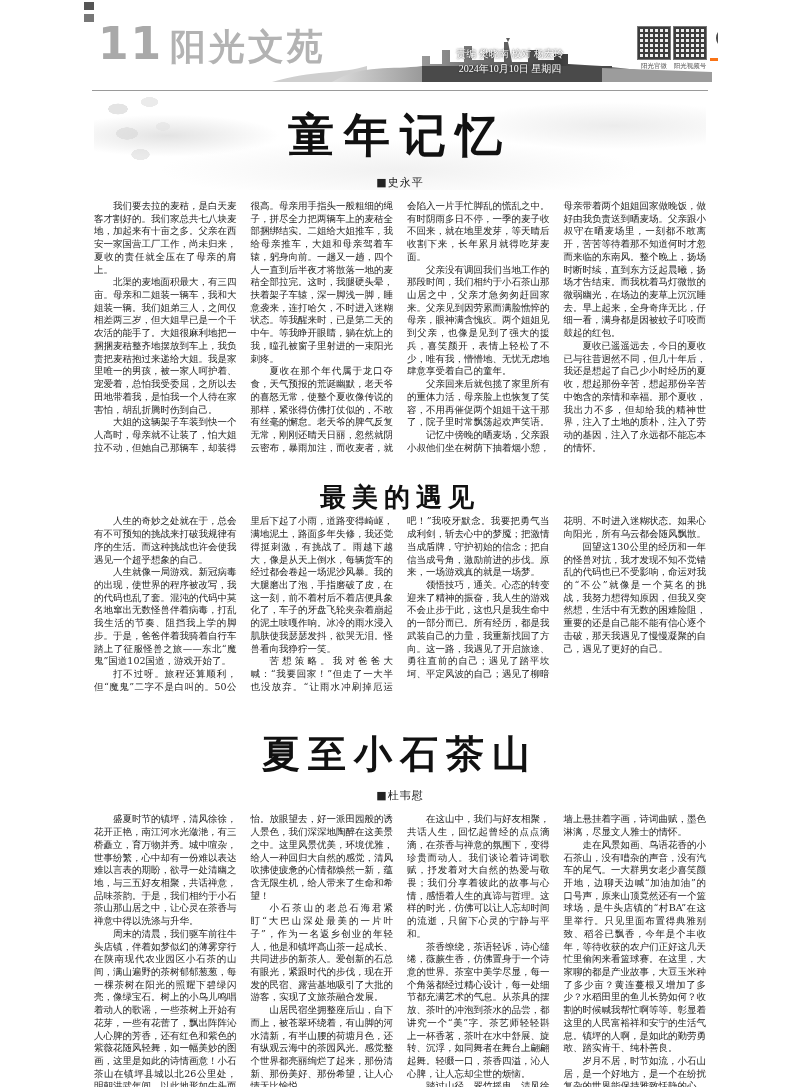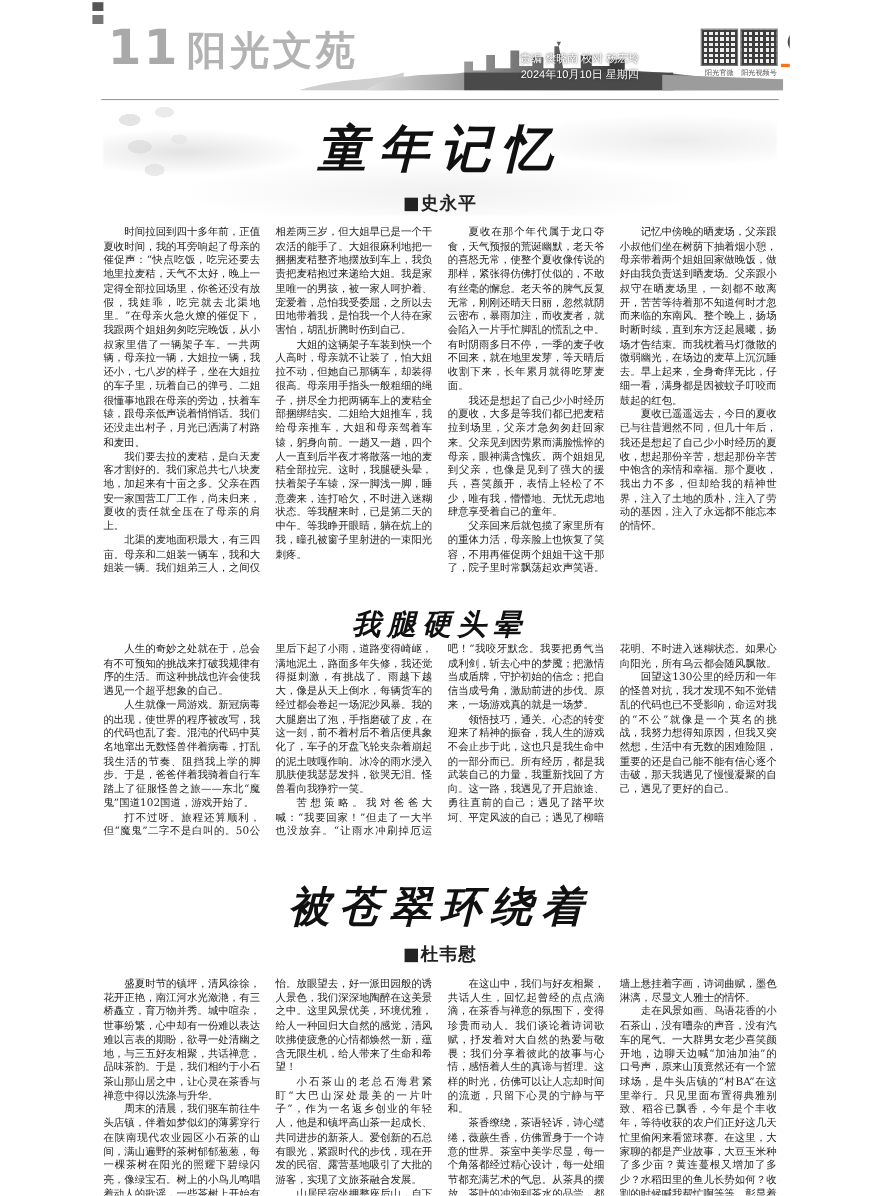--- a/index.html
+++ b/index.html
@@ -22,22 +22,22 @@
     font-family:"DejaVu Sans","Liberation Sans",sans-serif;
     font-size:44px;font-weight:bold;color:#a9a9a9;line-height:1;letter-spacing:2px;
   }
   .section-name{
     position:absolute;left:78px;top:10px;
     font-size:36px;font-weight:bold;color:#b3b3b3;letter-spacing:3px;line-height:1;
     text-shadow:0 0 1px #fff;
   }
   .skyline{position:absolute;left:180px;top:18px;width:440px;height:50px;}
   .pub-info{
-    position:absolute;left:275px;top:28px;width:320px;
-    font-family:Liberation Sans, sans-serif;
+    position:absolute;left:258px;top:28px;width:320px;
+    font-family:Liberation Serif, serif;
     font-size:10px;color:#fff;text-align:center;line-height:1.5;
     text-shadow:0 0 2px #222;
   }
   .brand{position:absolute;left:618px;top:6px;width:112px;text-align:center;}
   .brand-row{display:flex;align-items:center;justify-content:center;gap:3px;}
   .sun-logo{
     width:20px;height:20px;border-radius:50%;background:#4a4a4a;position:relative;flex:0 0 auto;
   }
   .sun-logo::after{
     content:"";position:absolute;left:7px;top:2px;width:10px;height:10px;border-radius:50%;background:#fff;
@@ -77,27 +77,27 @@
   }
   .leaf-deco{
     position:absolute;left:6px;top:4px;width:90px;height:70px;z-index:0;opacity:.55;
     background:
       radial-gradient(ellipse 16px 9px at 20% 20%, #cfcfcf 0 60%, transparent 62%),
       radial-gradient(ellipse 14px 8px at 55% 10%, #dcdcdc 0 60%, transparent 62%),
       radial-gradient(ellipse 18px 10px at 30% 55%, #d6d6d6 0 60%, transparent 62%),
       radial-gradient(ellipse 12px 7px at 70% 45%, #e2e2e2 0 60%, transparent 62%),
       radial-gradient(ellipse 15px 9px at 45% 85%, #d9d9d9 0 60%, transparent 62%);
   }
-  .article-title{position:relative;z-index:1;margin:0;font-weight:bold;color:#111;font-style:italic;}
+  .article-title{position:relative;z-index:1;margin:0;font-weight:bold;color:#111;}
   .a1 .article-title{font-size:46px;letter-spacing:10px;padding-top:14px;}
   .a2 .article-title{font-size:26px;letter-spacing:6px;padding-top:10px;}
   .a3 .article-title{font-size:38px;letter-spacing:8px;padding-top:8px;}
   .article-author{
     position:relative;z-index:1;margin:8px 0 10px 0;
-    font-size:16px;color:#222;letter-spacing:1px;font-weight:bold;
+    font-size:11px;color:#222;letter-spacing:1px;
   }
   .cols{
     column-count:4;column-gap:14px;
     text-align:justify;
   }
   .cols p{
     margin:0;font-size:9.5px;line-height:1.34;text-indent:2em;color:#1d1d1d;
   }
   .a1-body{min-height:248px;}
   .a2-body{min-height:196px;}
@@ -162,53 +162,52 @@
   <hr class="header-rule">
 
   <section class="article a1">
     <div class="title-band">
       <div class="band-bg"></div>
       <div class="leaf-deco"></div>
       <h1 class="article-title">童年记忆</h1>
       <div class="article-author">■史永平</div>
     </div>
     <div class="cols a1-body">
-        <p>时间拉回到四十多年前，正值夏收时间，我的耳旁响起了母亲的催促声：“快点吃饭，吃完还要去地里拉麦秸，天气不太好，晚上一定得全部拉回场里，你爸还没有放假，我娃乖，吃完就去北渠地里。”在母亲火急火燎的催促下，我跟两个姐姐匆匆吃完晚饭，从小叔家里借了一辆架子车。一共两辆，母亲拉一辆，大姐拉一辆，我还小，七八岁的样子，坐在大姐拉的车子里，玩着自己的弹弓。二姐很懂事地跟在母亲的旁边，扶着车辕，跟母亲低声说着悄悄话。我们还没走出村子，月光已洒满了村路和麦田。</p>
         <p>我们要去拉的麦秸，是白天麦客才割好的。我们家总共七八块麦地，加起来有十亩之多。父亲在西安一家国营工厂工作，尚未归来，夏收的责任就全压在了母亲的肩上。</p>
         <p>北渠的麦地面积最大，有三四亩。母亲和二姐装一辆车，我和大姐装一辆。我们姐弟三人，之间仅相差两三岁，但大姐早已是一个干农活的能手了。大姐很麻利地把一捆捆麦秸整齐地摆放到车上，我负责把麦秸抱过来递给大姐。我是家里唯一的男孩，被一家人呵护着、宠爱着，总怕我受委屈，之所以去田地带着我，是怕我一个人待在家害怕，胡乱折腾时伤到自己。</p>
         <p>大姐的这辆架子车装到快一个人高时，母亲就不让装了，怕大姐拉不动，但她自己那辆车，却装得很高。母亲用手指头一般粗细的绳子，拼尽全力把两辆车上的麦秸全部捆绑结实。二姐给大姐推车，我给母亲推车，大姐和母亲驾着车辕，躬身向前。一趟又一趟，四个人一直到后半夜才将散落一地的麦秸全部拉完。这时，我腿硬头晕，扶着架子车辕，深一脚浅一脚，睡意袭来，连打哈欠，不时进入迷糊状态。等我醒来时，已是第二天的中午。等我睁开眼睛，躺在炕上的我，瞳孔被窗子里射进的一束阳光刺疼。</p>
         <p>夏收在那个年代属于龙口夺食，天气预报的荒诞幽默，老天爷的喜怒无常，使整个夏收像传说的那样，紧张得仿佛打仗似的，不敢有丝毫的懈怠。老天爷的脾气反复无常，刚刚还晴天日丽，忽然就阴云密布，暴雨加注，而收麦者，就会陷入一片手忙脚乱的慌乱之中。有时阴雨多日不停，一季的麦子收不回来，就在地里发芽，等天晴后收割下来，长年累月就得吃芽麦面。</p>
-        <p>我还是想起了自己少小时经历的夏收，大多是等我们都已把麦秸拉到场里，父亲才急匆匆赶回家来。父亲见到因劳累而满脸憔悴的母亲，眼神满含愧疚。两个姐姐见到父亲，也像是见到了强大的援兵，喜笑颜开，表情上轻松了不少，唯有我，懵懵地、无忧无虑地肆意享受着自己的童年。</p>
+        <p>父亲没有调回我们当地工作的那段时间，我们相约于小石茶山那山居之中，父亲才急匆匆赶回家来。父亲见到因劳累而满脸憔悴的母亲，眼神满含愧疚。两个姐姐见到父亲，也像是见到了强大的援兵，喜笑颜开，表情上轻松了不少，唯有我，懵懵地、无忧无虑地肆意享受着自己的童年。</p>
         <p>父亲回来后就包揽了家里所有的重体力活，母亲脸上也恢复了笑容，不用再催促两个姐姐干这干那了，院子里时常飘荡起欢声笑语。</p>
         <p>记忆中傍晚的晒麦场，父亲跟小叔他们坐在树荫下抽着烟小憩，母亲带着两个姐姐回家做晚饭，做好由我负责送到晒麦场。父亲跟小叔守在晒麦场里，一刻都不敢离开，苦苦等待着那不知道何时才忽而来临的东南风。整个晚上，扬场时断时续，直到东方泛起晨曦，扬场才告结束。而我枕着马灯微散的微弱幽光，在场边的麦草上沉沉睡去。早上起来，全身奇痒无比，仔细一看，满身都是因被蚊子叮咬而鼓起的红包。</p>
         <p>夏收已遥遥远去，今日的夏收已与往昔迥然不同，但几十年后，我还是想起了自己少小时经历的夏收，想起那份辛苦，想起那份辛苦中饱含的亲情和幸福。那个夏收，我出力不多，但却给我的精神世界，注入了土地的质朴，注入了劳动的基因，注入了永远都不能忘本的情怀。</p>
       </div>
   </section>
 
   <div class="spacer-m"></div>
 
   <section class="article a2">
     <div class="title-band">
-      <h2 class="article-title">我腿硬头晕</h2>
+      <h2 class="article-title">最美的遇见</h2>
     </div>
     <div class="cols a2-body">
         <p>人生的奇妙之处就在于，总会有不可预知的挑战来打破我规律有序的生活。而这种挑战也许会使我遇见一个超乎想象的自己。</p>
         <p>人生就像一局游戏。新冠病毒的出现，使世界的程序被改写，我的代码也乱了套。混沌的代码中莫名地窜出无数怪兽伴着病毒，打乱我生活的节奏、阻挡我上学的脚步。于是，爸爸伴着我骑着自行车踏上了征服怪兽之旅——东北“魔鬼”国道102国道，游戏开始了。</p>
         <p>打不过呀。旅程还算顺利，但“魔鬼”二字不是白叫的。50公里后下起了小雨，道路变得崎岖，满地泥土，路面多年失修，我还觉得挺刺激，有挑战了。雨越下越大，像是从天上倒水，每辆货车的经过都会卷起一场泥沙风暴。我的大腿磨出了泡，手指磨破了皮，在这一刻，前不着村后不着店便具象化了，车子的牙盘飞轮夹杂着崩起的泥土吱嘎作响。冰冷的雨水浸入肌肤使我瑟瑟发抖，欲哭无泪。怪兽看向我狰狞一笑。</p>
         <p>苦想策略。我对爸爸大喊：“我要回家！”但走了一大半也没放弃。“让雨水冲刷掉厄运吧！”我咬牙默念。我要把勇气当成利剑，斩去心中的梦魇；把激情当成盾牌，守护初始的信念；把自信当成号角，激励前进的步伐。原来，一场游戏真的就是一场梦。</p>
         <p>领悟技巧，通关。心态的转变迎来了精神的振奋，我人生的游戏不会止步于此，这也只是我生命中的一部分而已。所有经历，都是我武装自己的力量，我重新找回了方向。这一路，我遇见了开启旅途、勇往直前的自己；遇见了踏平坎坷、平定风波的自己；遇见了柳暗花明、不时进入迷糊状态。如果心向阳光，所有乌云都会随风飘散。</p>
         <p>回望这130公里的经历和一年的怪兽对抗，我才发现不知不觉错乱的代码也已不受影响，命运对我的“不公”就像是一个莫名的挑战，我努力想得知原因，但我又突然想，生活中有无数的困难险阻，重要的还是自己能不能有信心逐个击破，那天我遇见了慢慢凝聚的自己，遇见了更好的自己。</p>
       </div>
   </section>
 
   <div class="spacer-s"></div>
 
   <section class="article a3">
     <div class="title-band">
-      <h1 class="article-title">被苍翠环绕着</h1>
+      <h1 class="article-title">夏至小石茶山</h1>
       <div class="article-author">■杜韦慰</div>
     </div>
     <div class="cols a3-body">
         <p>盛夏时节的镇坪，清风徐徐，花开正艳，南江河水光潋滟，有三桥矗立，育万物并秀。城中喧杂，世事纷繁，心中却有一份难以表达难以言表的期盼，欲寻一处清幽之地，与三五好友相聚，共话禅意，品味茶韵。于是，我们相约于小石茶山那山居之中，让心灵在茶香与禅意中得以洗涤与升华。</p>
         <p>周末的清晨，我们驱车前往牛头店镇，伴着如梦似幻的薄雾穿行在陕南现代农业园区小石茶的山间，满山遍野的茶树郁郁葱葱，每一棵茶树在阳光的照耀下碧绿闪亮，像绿宝石。树上的小鸟儿鸣唱着动人的歌谣，一些茶树上开始有花芽，一些有花蕾了，飘出阵阵沁人心脾的芳香，还有红色和紫色的紫薇花随风轻舞，如一幅美妙的图画，这里是如此的诗情画意！小石茶山在镇坪县城以北26公里处，明朝洪武年间，以此地形如牛头而得名，故称之为牛头店。1983年称为牛头店乡，1996年改为牛头店镇。</p>
         <p>这是一个宁静的小镇，依山傍水，仿佛一个世外桃源，空气中夹杂着泥土的芳香，迎面扑来，我们贪婪地吸吮着这清新的空气，顿时感觉神清气爽。湛蓝的天空，犹如高原上的那一抹蓝，让人心旷神怡。放眼望去，好一派田园般的诱人景色，我们深深地陶醉在这美景之中。这里风景优美，环境优雅，给人一种回归大自然的感觉，清风吹拂使疲惫的心情都焕然一新，蕴含无限生机，给人带来了生命和希望！</p>
         <p>小石茶山的老总石海君紧盯“大巴山深处最美的一片叶子”，作为一名返乡创业的年轻人，他是和镇坪高山茶一起成长、共同进步的新茶人。爱创新的石总有眼光，紧跟时代的步伐，现在开发的民宿、露营基地吸引了大批的游客，实现了文旅茶融合发展。</p>
         <p>山居民宿坐拥整座后山，自下而上，被苍翠环绕着，有山脚的河水清新，有半山腰的荷塘月色，还有纵观云海中的茶园风光。感觉整个世界都亮丽绚烂了起来，那份清新、那份美好、那份希望，让人心情无比愉悦。</p>
         <p>古琴声悠扬，从密林深处传来。那琴音如流水般潺潺而过，洗涤着我们的心灵。我们仿佛可以穿越时空，与古人对话，感受那份深邃的哲学思考与人生智慧。琴声与茶香交织在一起，形成了一种独特的氛围，让我们沉浸其中，忘却尘世的喧嚣与纷扰。</p>
         <p>在这山中，我们与好友相聚，共话人生，回忆起曾经的点点滴滴，在茶香与禅意的氛围下，变得珍贵而动人。我们谈论着诗词歌赋，抒发着对大自然的热爱与敬畏；我们分享着彼此的故事与心情，感悟着人生的真谛与哲理。这样的时光，仿佛可以让人忘却时间的流逝，只留下心灵的宁静与平和。</p>

